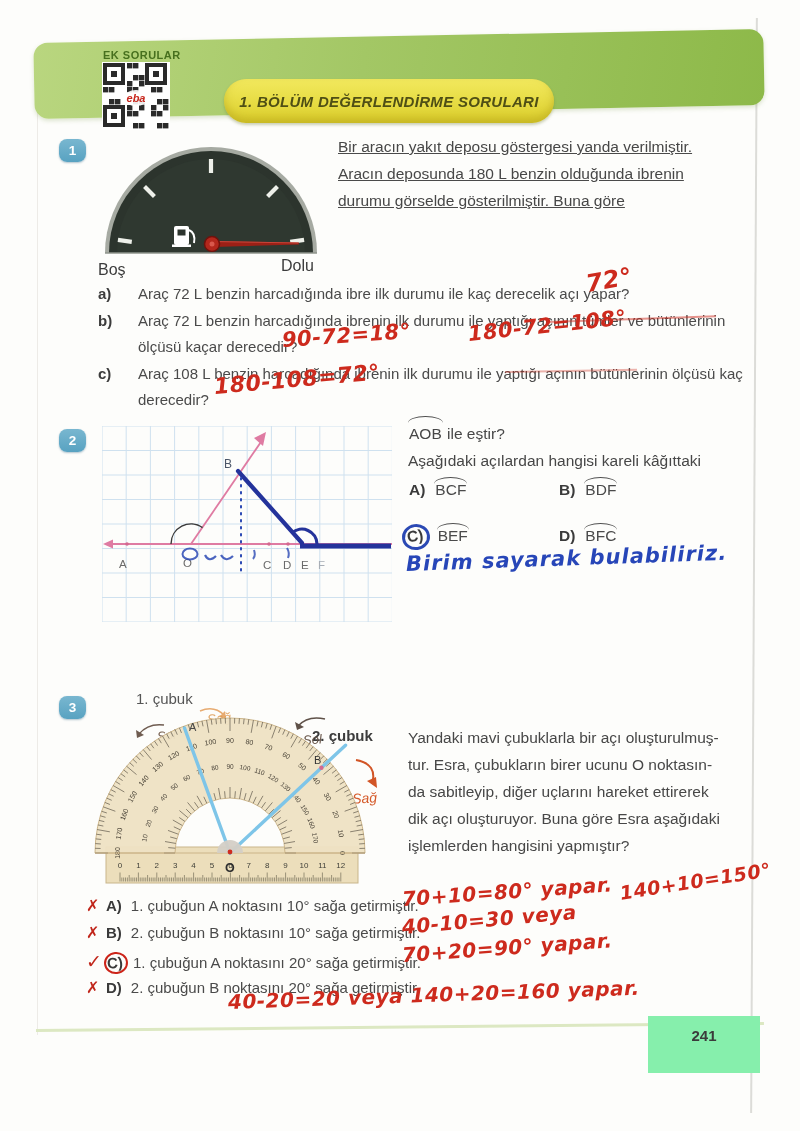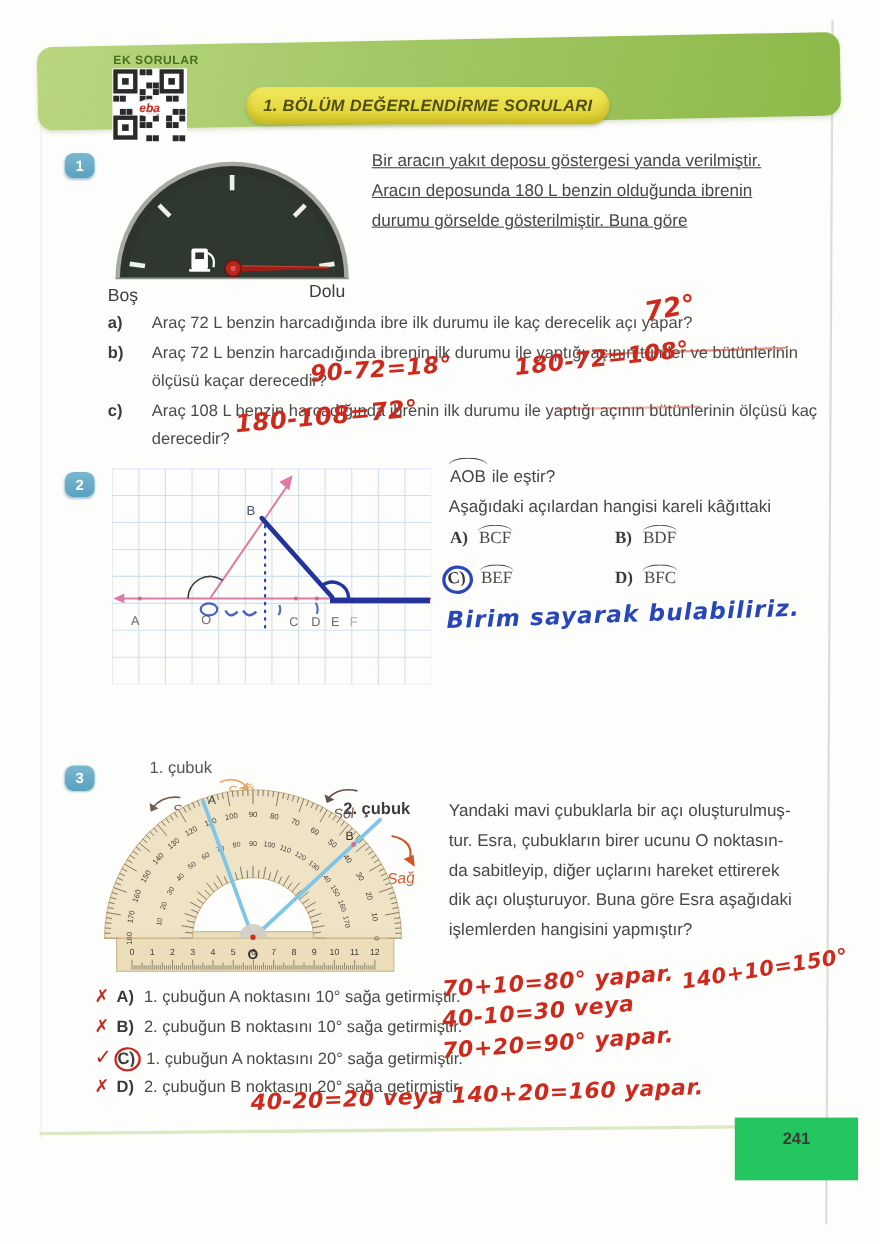--- a/index.html
+++ b/index.html
@@ -4,21 +4,21 @@
 <style>
   html,body{margin:0;padding:0;}
   body{width:800px;height:1131px;position:relative;overflow:hidden;background:#fdfdfb;
        font-family:"Liberation Sans",sans-serif;color:#4a4a4a;}
   .abs{position:absolute;}
   
   .band{left:34px;top:36px;width:730px;height:76px;border-radius:14px;
         background:linear-gradient(100deg,#b9d67f 0%,#a3c765 45%,#8db949 100%);
         transform:rotate(-1.1deg);box-shadow:0 2px 4px rgba(120,150,70,.25);}
   .qr-label{left:103px;top:49px;font-size:11px;font-weight:bold;color:#47701e;letter-spacing:.5px;}
-  .pill{left:224px;top:79px;width:330px;height:34px;border-radius:22px;
+  .pill{left:224px;top:79px;width:330px;height:44px;border-radius:22px;
         background:linear-gradient(#f2e95e,#ddd02c);
         box-shadow:inset 0 -5px 9px rgba(175,158,25,.5),0 2px 3px rgba(110,120,50,.35);
         display:flex;align-items:center;justify-content:center;}
   .pill span{font-size:15px;font-weight:bold;font-style:italic;color:#4f4f15;letter-spacing:.3px;}
   
   .badge{width:27px;height:23px;border-radius:8px;background:linear-gradient(#79b7d0,#58a2c1);
          color:#fff;font-size:13.5px;font-weight:bold;display:flex;align-items:center;justify-content:center;
          box-shadow:0 1px 2px rgba(60,110,140,.4);}
   
   .pline{font-size:15.5px;line-height:27px;color:#474747;}
@@ -26,36 +26,36 @@
   .q-letter{position:absolute;left:0;font-weight:bold;color:#3c3c3c;}
   .q-text{display:block;margin-left:40px;width:612px;}
   .gauge-cap{font-size:16px;color:#3c3c3c;}
   
   .hw-red{position:absolute;color:#cd2a1d;font-weight:bold;font-style:italic;letter-spacing:.5px;
           white-space:nowrap;font-family:"DejaVu Sans",sans-serif;transform-origin:left center;}
   .hw-blue{position:absolute;color:#2746b8;font-weight:bold;font-style:italic;letter-spacing:1px;
            white-space:nowrap;font-family:"DejaVu Sans",sans-serif;transform-origin:left center;}
   .strike{position:absolute;height:2px;background:rgba(205,42,29,.5);transform-origin:left center;}
   
-  .optgrid{display:grid;grid-template-columns:150px 170px;row-gap:18px;font-size:15.5px;color:#4a4a4a;font-family:Liberation Serif, serif;}
+  .optgrid{display:grid;grid-template-columns:150px 170px;row-gap:28px;font-size:15.5px;color:#4a4a4a;}
   .optletter{font-weight:bold;color:#3a3a3a;margin-right:9px;}
   .hat{position:relative;display:inline-block;padding:0 1px;}
   .hat::before{content:"";position:absolute;left:0;right:0;top:-4px;height:6px;
                border-top:1.7px solid #4f4f4f;border-radius:50% 50% 0 0/100% 100% 0 0;}
   .pen-circle-blue{display:inline-block;border:3px solid #2b49b4;border-radius:50%;
                    padding:0 4px 2px 2px;margin:-4px 2px -2px -7px;transform:rotate(-8deg);}
   .pen-circle-red{display:inline-block;border:2.5px solid #cc2419;border-radius:50%;
                   padding:0 3px 1px 1px;margin:-3px 1px -1px -2px;transform:rotate(-5deg);}
   .q3row{position:absolute;left:86px;font-size:15px;color:#4a4a4a;white-space:nowrap;}
   .q3mark{display:inline-block;width:20px;color:#c1271c;font-weight:bold;font-size:16px;
           font-family:"DejaVu Sans",sans-serif;}
   .solsag{position:absolute;font-style:italic;white-space:nowrap;}
   
   .footline{left:36px;top:1029px;width:728px;height:2.5px;background:#dce8c2;transform:rotate(-.55deg);transform-origin:left center;}
-  .pagebox{left:668px;top:1016px;width:112px;height:57px;background:#22c55e;}
+  .pagebox{left:648px;top:1016px;width:112px;height:57px;background:#86efac;}
   .pagebox span{display:block;text-align:center;padding-top:11px;font-size:15px;font-weight:bold;color:#3b3b3b;}
   .edge{background:#dcdcd8;}
 </style>
 </head>
 <body>
 
 <div class="abs edge" style="left:753px;top:18px;width:1.5px;height:1095px;transform:rotate(.3deg);"></div>
 <div class="abs" style="left:37px;top:95px;width:1px;height:940px;background:#edebe7;"></div>
 
 <div class="abs band"></div>

